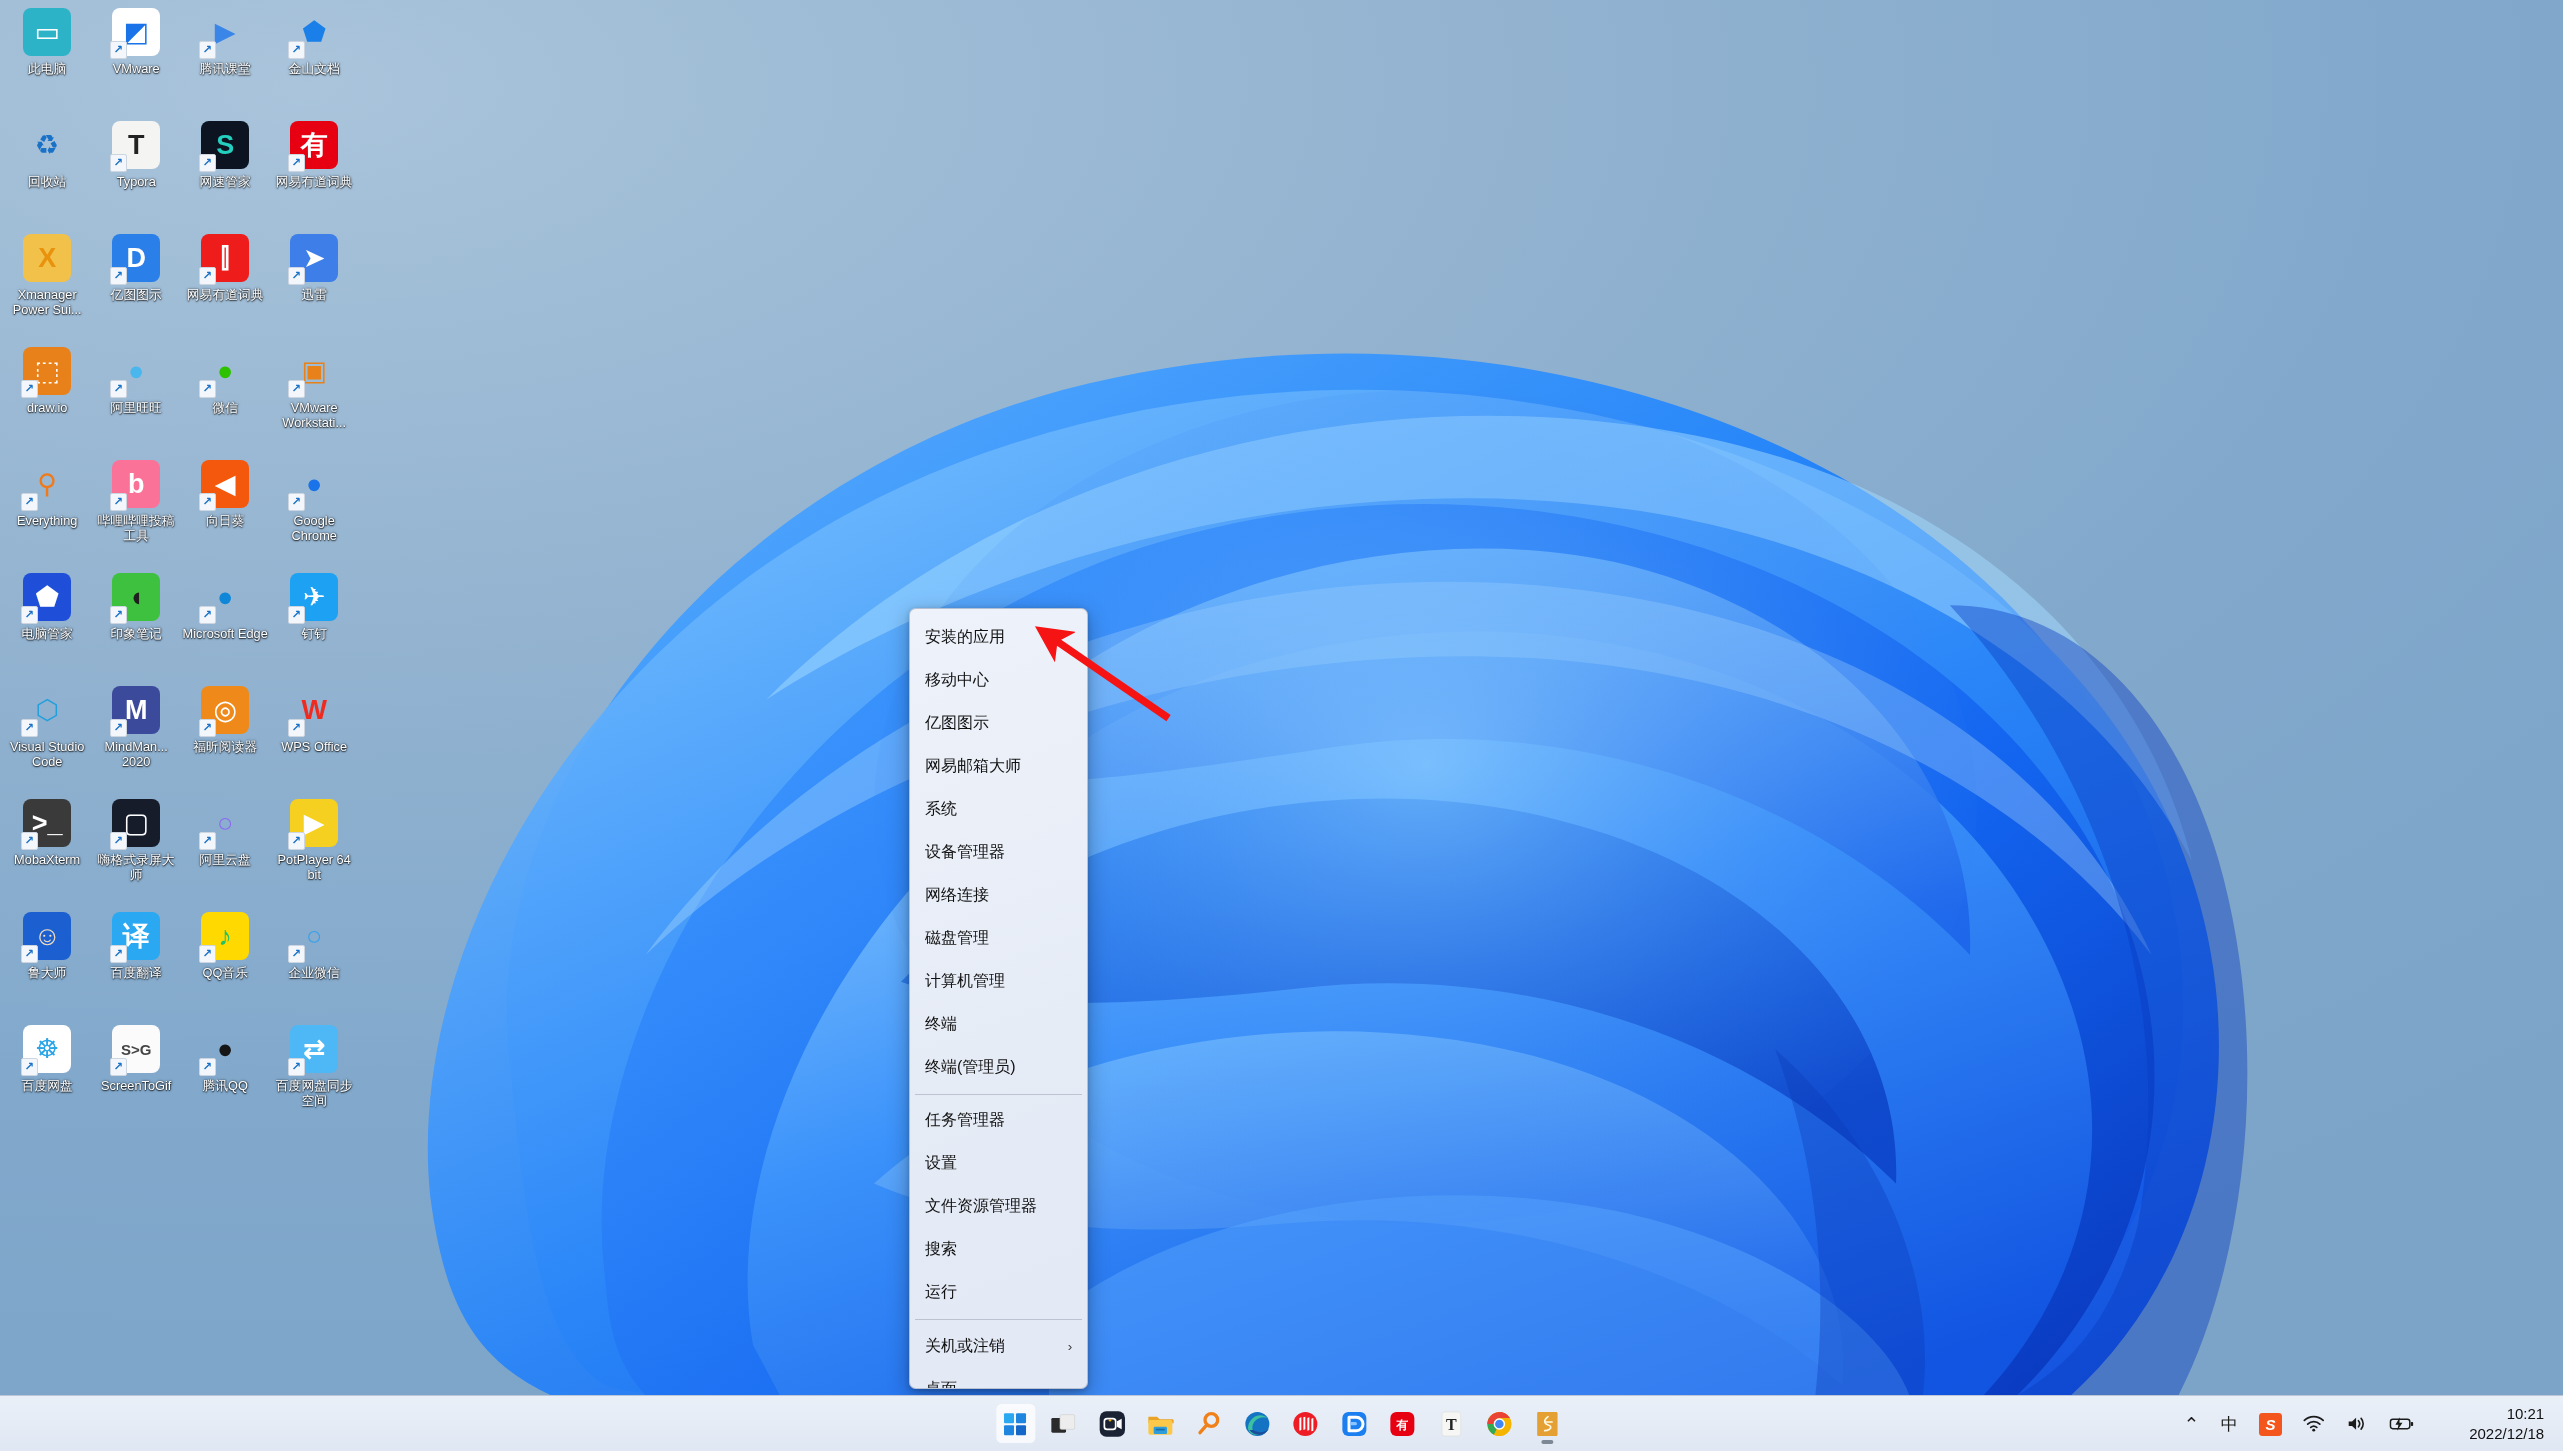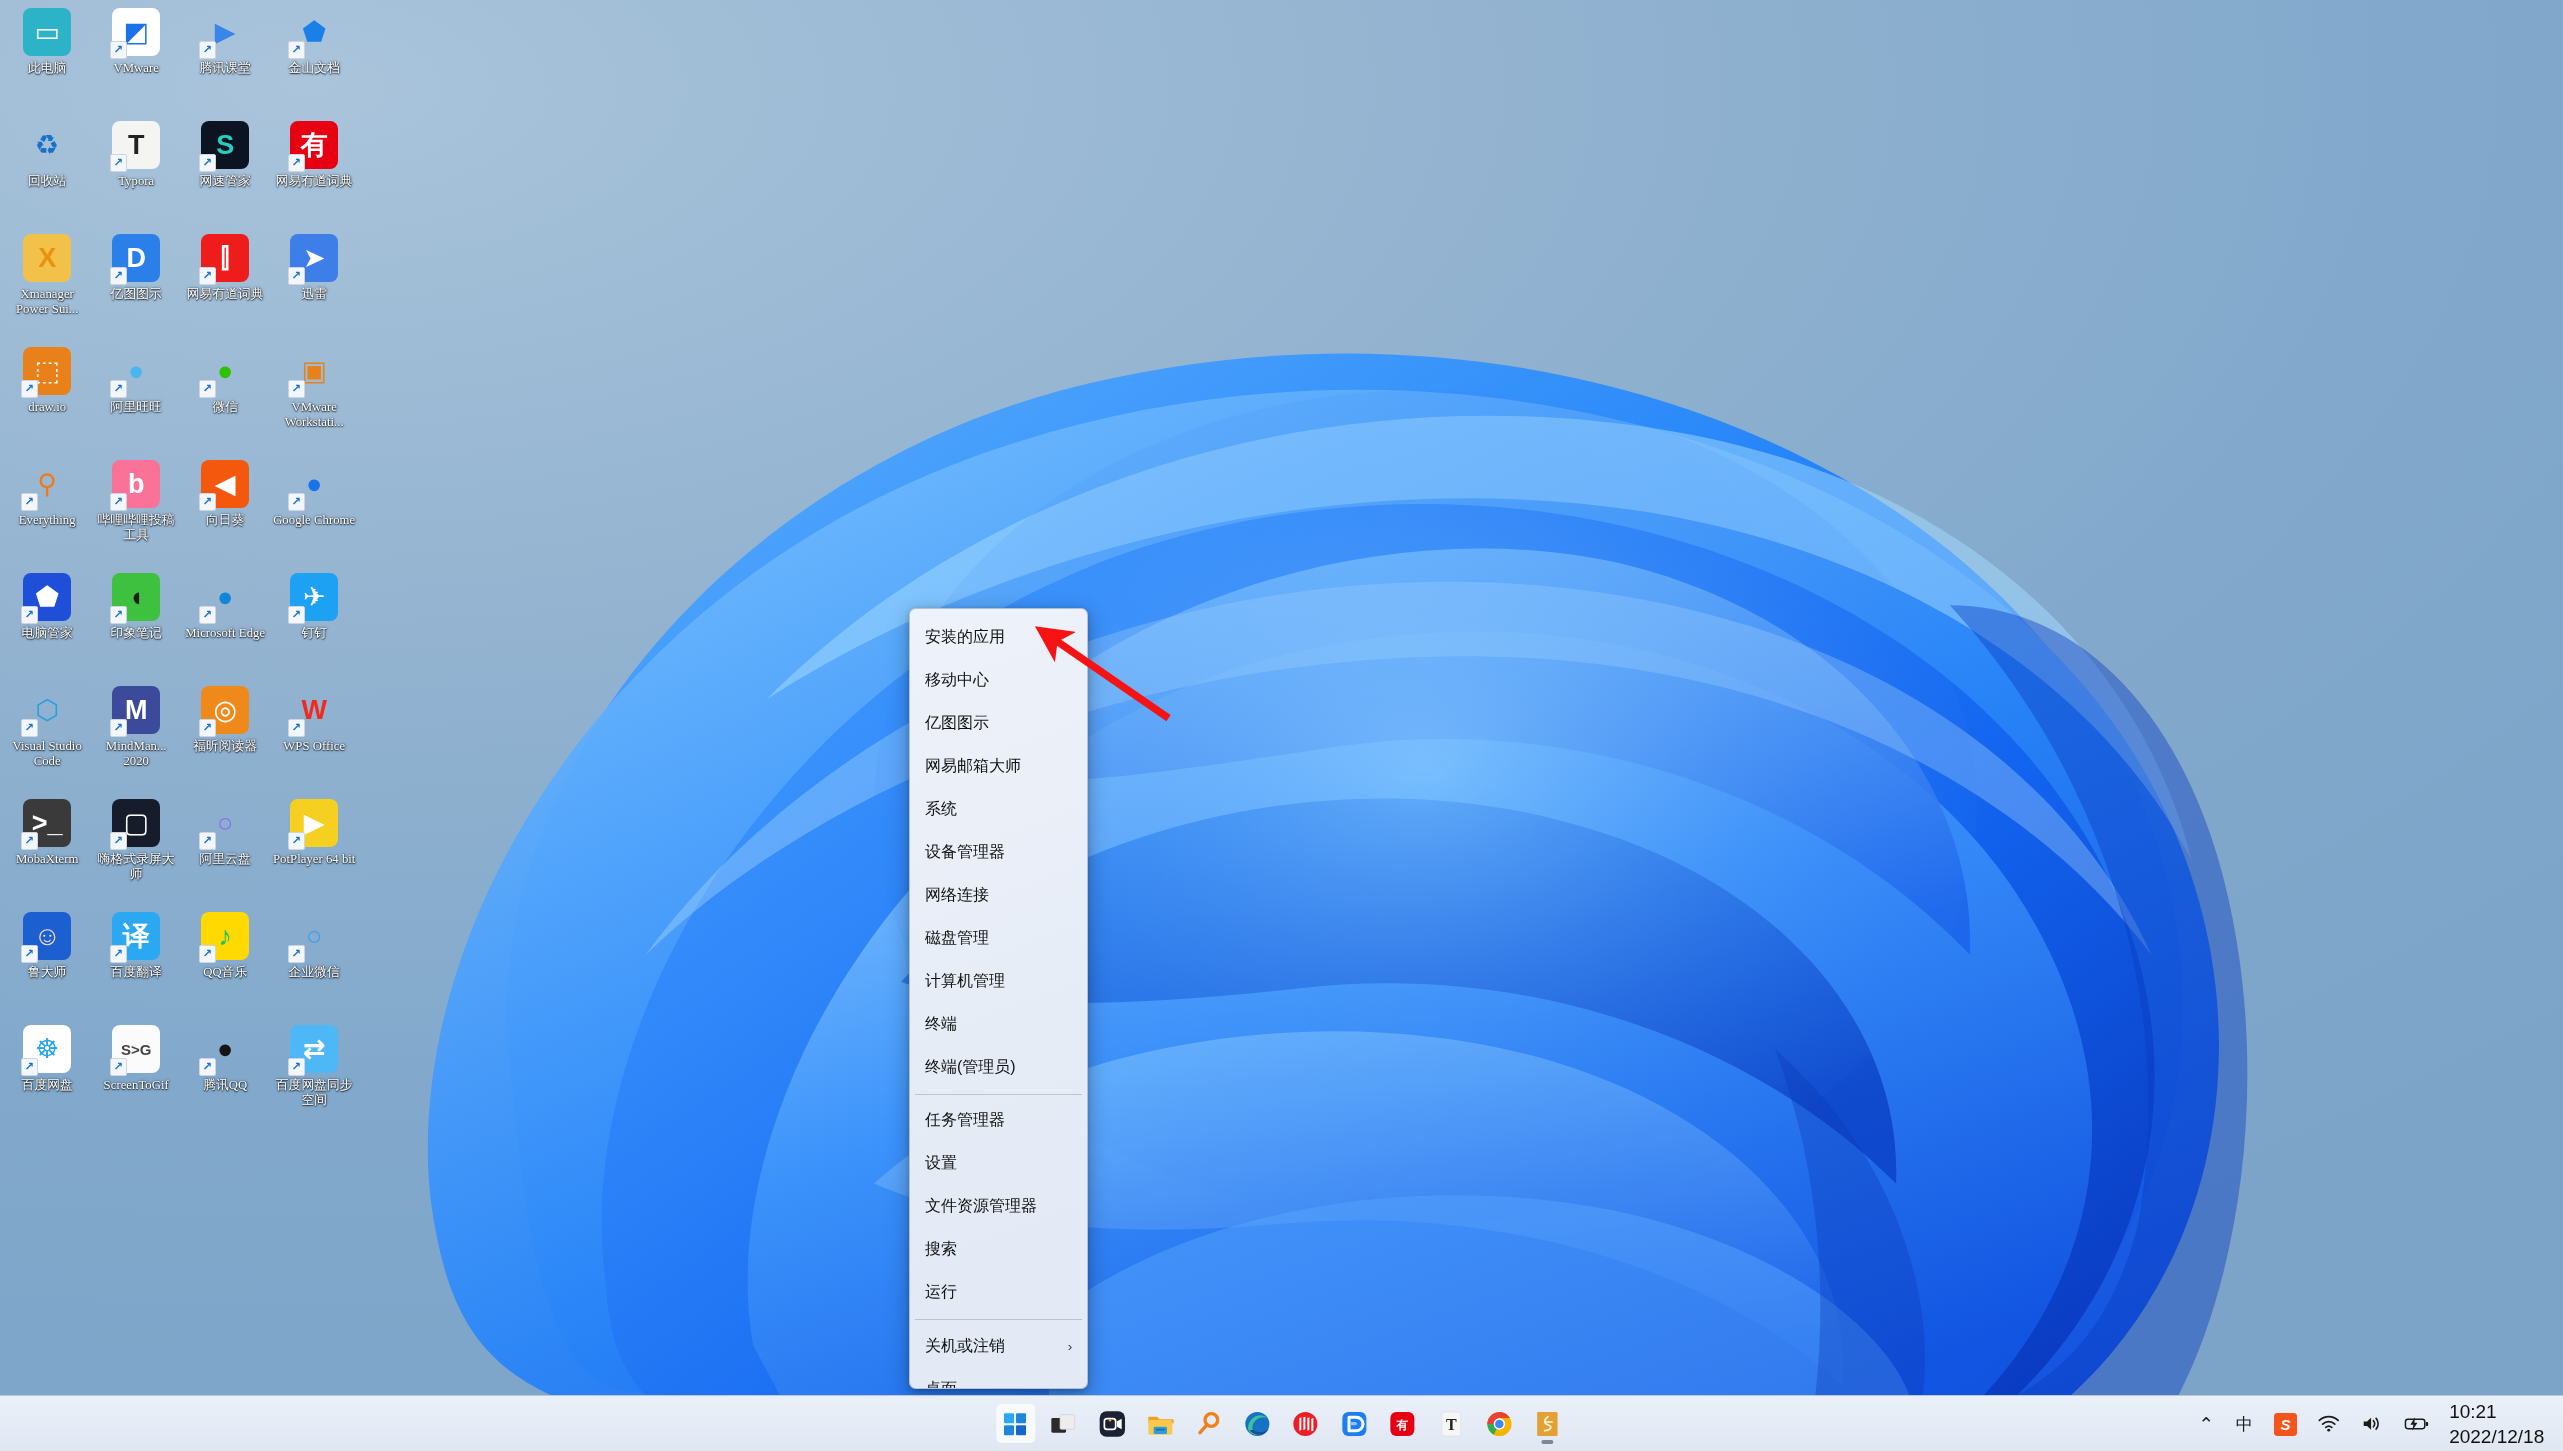--- a/index.html
+++ b/index.html
@@ -43,21 +43,20 @@
     position:absolute; left:-2.7px; bottom:-2.7px; width:17.5px; height:17.5px;
     background:#f3f6fa; border:0.7px solid #cdd6e0; border-radius:2px;
     display:flex; align-items:center; justify-content:center;
     font-size:11.4px; color:#1a72c8; line-height:1; font-weight:bold;
   }
   .dicon .dlabel{
     margin-top:4.7px; width:86px; text-align:center;
     font-size:12.8px; line-height:1.22; color:#ffffff;
     text-shadow:0 0.7px 1.3px rgba(0,0,0,.75), 0.7px 0 1.3px rgba(0,0,0,.5), 0 0 2.7px rgba(0,0,0,.55);
     word-break:break-word;
-    font-family:Liberation Serif, serif;
   }
 
   
   #ctx{
     position:absolute; left:909px; top:608px;
     width:179px; height:781px;
     background:linear-gradient(160deg,#eef2fa 0%,#e6ecf6 55%,#e3e9f5 100%);
     border:0.7px solid rgba(140,155,180,.55);
     border-radius:6.7px;
     box-shadow:0 6.7px 21.5px rgba(0,0,0,.30), 0 1.3px 5.4px rgba(0,0,0,.18);
@@ -99,23 +98,23 @@
   #tray{
     position:absolute; right:9.4px; top:0; height:56px;
     display:flex; align-items:center; gap:4px; color:#1a1a1a;
   }
   .tray-btn{
     height:42px; padding:0 8.7px; border-radius:4px;
     display:flex; align-items:center; justify-content:center;
     font-size:17px; color:#1b1b1b; cursor:default;
   }
   #clock{
-    display:flex; flex-direction:column; justify-content:center;
+    display:flex; flex-direction:column; align-items:flex-end; justify-content:center;
     height:42px; padding:0 9.4px 0 6.7px; border-radius:4px; cursor:default;
-    font-size:19px; line-height:1.32; color:#111;
+    font-size:15px; line-height:1.32; color:#111;margin-left:35px;
   }
 </style>
 </head>
 <body>
 
 <div id="screen">
 
   <div id="wallpaper">
     <svg viewBox="0 0 3812 2110" preserveAspectRatio="none">
       <defs>

